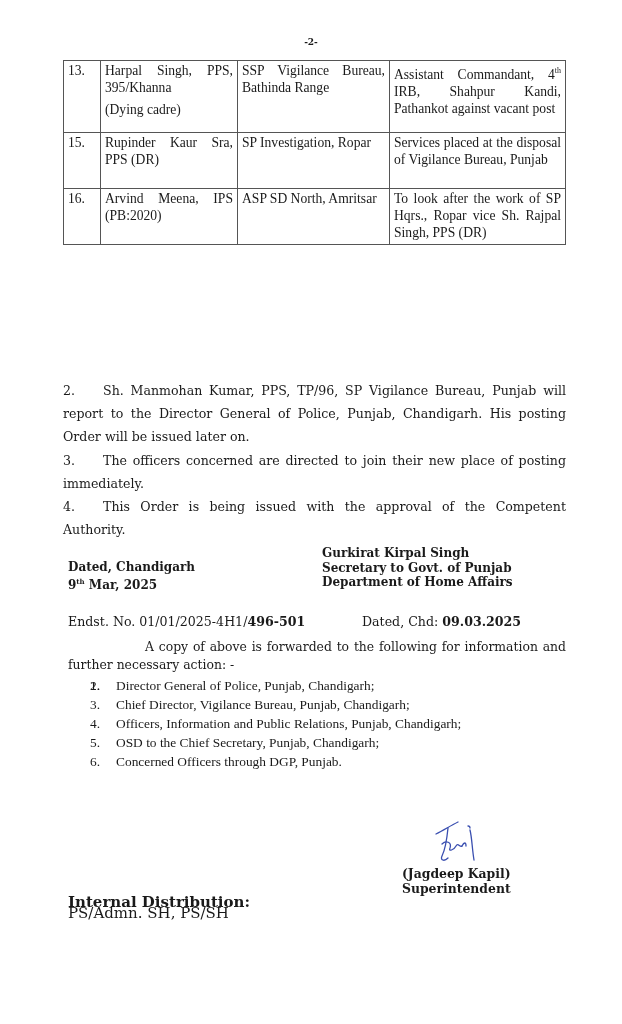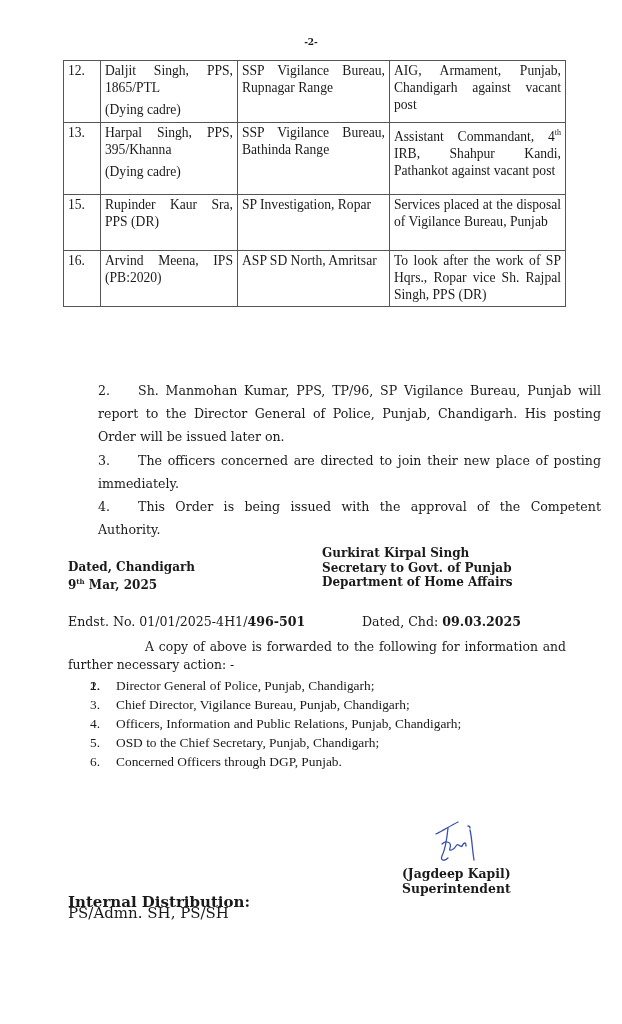--- a/index.html
+++ b/index.html
@@ -8,21 +8,21 @@
   .abs { position:absolute; }
   .page-num { top:37px; left:0; width:622px; text-align:center; font-size:9px; font-weight:bold; }
   table.postings { position:absolute; left:63px; top:60px; border-collapse:collapse; width:503px;
          font-family:"Liberation Serif", serif; font-size:13.6px; line-height:17px; }
   table.postings td { border:1px solid #555; vertical-align:top; padding:1px 4px 3px 4px; text-align:justify; text-align-last:left; }
   td.c1 { width:28px; }
   td.c2 { width:128px; }
   td.c3 { width:143px; }
   td .sub { display:block; margin-top:5px; }
   .r12 { height:62px; } .r13 { height:72px; } .r14 { height:56px; } .r15 { height:56px; } .r16 { height:56px; }
-  .para { left:63px; width:503px; font-size:12.6px; line-height:23px; text-align:justify; font-family:"DejaVu Serif", serif;margin-left:35px; }
+  .para { left:63px; width:503px; font-size:12.6px; line-height:23px; text-align:justify; font-family:"DejaVu Serif", serif; }
   .para .num { display:inline-block; width:40px; }
   .bold { font-weight:bold; }
   .sig-block { font-size:12px; line-height:14.5px; font-weight:bold; }
   .endst { top:614px; left:68px; font-size:12.6px; }
   .endst-date { top:614px; left:362px; font-size:12.6px; }
   .fwd { top:638px; left:68px; width:498px; font-size:12.4px; line-height:17.5px; text-align:justify; text-indent:77px; }
   ol.cc { position:absolute; top:676px; left:90px; width:477px; margin:0; padding:0; list-style:none;
           font-size:13.4px; line-height:19px; font-family:"Liberation Serif", serif; }
   ol.cc li { position:relative; padding-left:26px; text-align:justify; text-align-last:left; }
   ol.cc li .n { position:absolute; left:0; }
@@ -30,29 +30,20 @@
   .supdt { top:866px; left:402px; font-size:12.4px; line-height:15px; font-weight:bold; }
   .internal { top:897px; left:68px; font-size:15px; line-height:11px; }
 </style>
 </head>
 <body>
 
 <div class="abs page-num">-2-</div>
 
 <table class="postings">
   <tbody>
-      <tr class="r12">
-    <td class="c1">12.</td>
-    <td class="c2">
-      <span>Daljit Singh, PPS, 1865/PTL</span>
-      <span class="sub">(Dying cadre)</span>
-    </td>
-    <td class="c3">SSP Vigilance Bureau, Rupnagar Range</td>
-    <td>AIG, Armament, Punjab, Chandigarh against vacant post</td>
-  </tr>
   <tr class="r13">
     <td class="c1">13.</td>
     <td class="c2">
       <span>Harpal Singh, PPS, 395/Khanna</span>
       <span class="sub">(Dying cadre)</span>
     </td>
     <td class="c3">SSP Vigilance Bureau, Bathinda Range</td>
     <td><span>Assistant Commandant, 4</span><sup style="font-size:8px">th</sup><span> IRB, Shahpur Kandi, Pathankot against vacant post</span></td>
   </tr>
   <tr class="r15">

